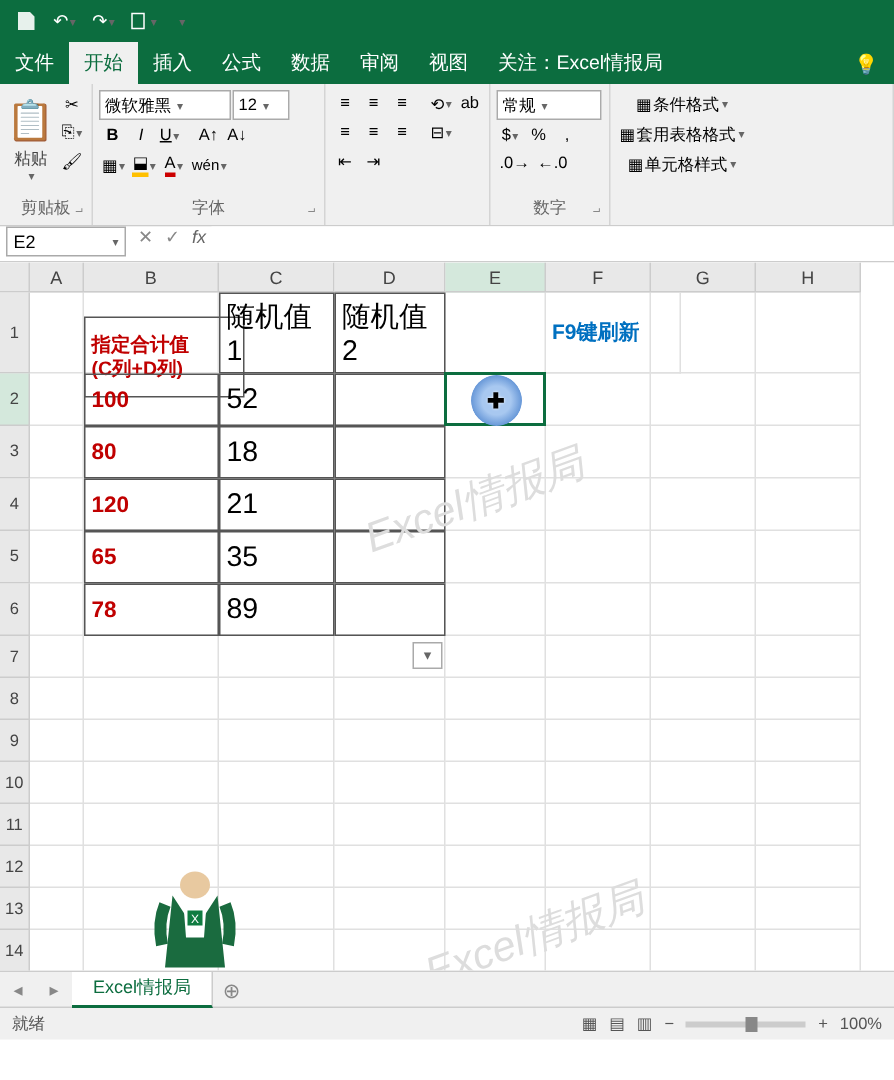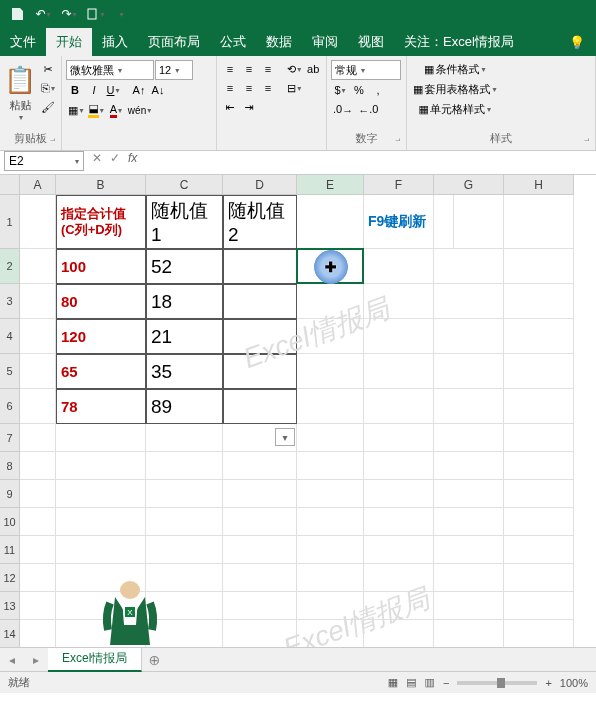--- a/index.html
+++ b/index.html
@@ -86,21 +86,20 @@
     <div class="qat-btn">
         <span class="dd">▾</span>
       </div>
   </div>
 </div>
 
 <div class="menubar">
   <div class="menu-item file">文件</div>
   <div class="menu-item active">开始</div>
   <div class="menu-item">插入</div>
-  <div class="menu-item">页面布局</div>
   <div class="menu-item">公式</div>
   <div class="menu-item">数据</div>
   <div class="menu-item">审阅</div>
   <div class="menu-item">视图</div>
   <div class="menu-item">关注：Excel情报局</div>
   <div class="bulb">💡</div>
 </div>
 
 <div class="ribbon">
   <div class="rgroup" style="width:62px">
@@ -157,20 +156,21 @@
               <span style="border-bottom:3px solid #c00">A</span>
               <span class="dd">▾</span>
             </div>
         <div class="rbtn">
               <span style="font-size:10px">wén</span>
               <span class="dd">▾</span>
             </div>
       </div>
     </div>
       </div>
+    <div class="rgroup-label">字体</div>
   </div>
 
   <div class="rgroup" style="width:110px">
     <div class="rgroup-body">
         <div class="rcol">
       <div class="rrow">
         <div class="rbtn">≡</div>
         <div class="rbtn">≡</div>
         <div class="rbtn">≡</div>
         <div style="width:6px"></div>
@@ -216,21 +216,20 @@
   </div>
 
   <div class="rgroup" style="flex:1">
     <div class="rgroup-body">
         <div class="rcol">
       <div class="rrow rbtn">▦ <span>条件格式</span><span class="dd">▾</span></div>
       <div class="rrow rbtn">▦ <span>套用表格格式</span><span class="dd">▾</span></div>
       <div class="rrow rbtn">▦ <span>单元格样式</span><span class="dd">▾</span></div>
     </div>
       </div>
-    <div class="rgroup-label">样式</div>
   </div>
 </div>
 
 <div class="namebox-row">
   <div class="namebox">
       <span>E2</span>
       <span class="arr">▾</span>
     </div>
   <div class="fx-btn">✕</div>
   <div class="fx-btn">✓</div>
@@ -372,21 +371,21 @@
       <div class="cell " style="left: 414px; top: 397px; width: 70px; height: 28px;"></div>
       <div class="cell " style="left: 484px; top: 397px; width: 70px; height: 28px;"></div>
       <div class="cell " style="left: 0px; top: 425px; width: 36px; height: 28px;"></div>
       <div class="cell " style="left: 36px; top: 425px; width: 90px; height: 28px;"></div>
       <div class="cell " style="left: 126px; top: 425px; width: 77px; height: 28px;"></div>
       <div class="cell " style="left: 203px; top: 425px; width: 74px; height: 28px;"></div>
       <div class="cell " style="left: 277px; top: 425px; width: 67px; height: 28px;"></div>
       <div class="cell " style="left: 344px; top: 425px; width: 70px; height: 28px;"></div>
       <div class="cell " style="left: 414px; top: 425px; width: 70px; height: 28px;"></div>
       <div class="cell " style="left: 484px; top: 425px; width: 70px; height: 28px;"></div>
-      <div class="cell tbl-border tbl-hdr" style="left: 36px; top: 0px; width: 90px; height: 54px;">指定合计值<br>(C列+D列)</div>
+      <div class="cell tbl-border tbl-hdr" style="left: 36px; top: 16px; width: 107px; height: 54px;">指定合计值<br>(C列+D列)</div>
       <div class="cell tbl-border tbl-val" style="left: 126px; top: 0px; width: 77px; height: 54px; justify-content: flex-start;">随机值1</div>
       <div class="cell tbl-border tbl-val" style="left: 203px; top: 0px; width: 74px; height: 54px;">随机值2</div>
       <div class="cell tbl-border tbl-sum" style="left: 36px; top: 54px; width: 90px; height: 35px;">100</div>
       <div class="cell tbl-border tbl-val" style="left: 126px; top: 54px; width: 77px; height: 35px;">52</div>
       <div class="cell tbl-border" style="left: 203px; top: 54px; width: 74px; height: 35px;"></div>
       <div class="cell tbl-border tbl-sum" style="left: 36px; top: 89px; width: 90px; height: 35px;">80</div>
       <div class="cell tbl-border tbl-val" style="left: 126px; top: 89px; width: 77px; height: 35px;">18</div>
       <div class="cell tbl-border" style="left: 203px; top: 89px; width: 74px; height: 35px;"></div>
       <div class="cell tbl-border tbl-sum" style="left: 36px; top: 124px; width: 90px; height: 35px;">120</div>
       <div class="cell tbl-border tbl-val" style="left: 126px; top: 124px; width: 77px; height: 35px;">21</div>

